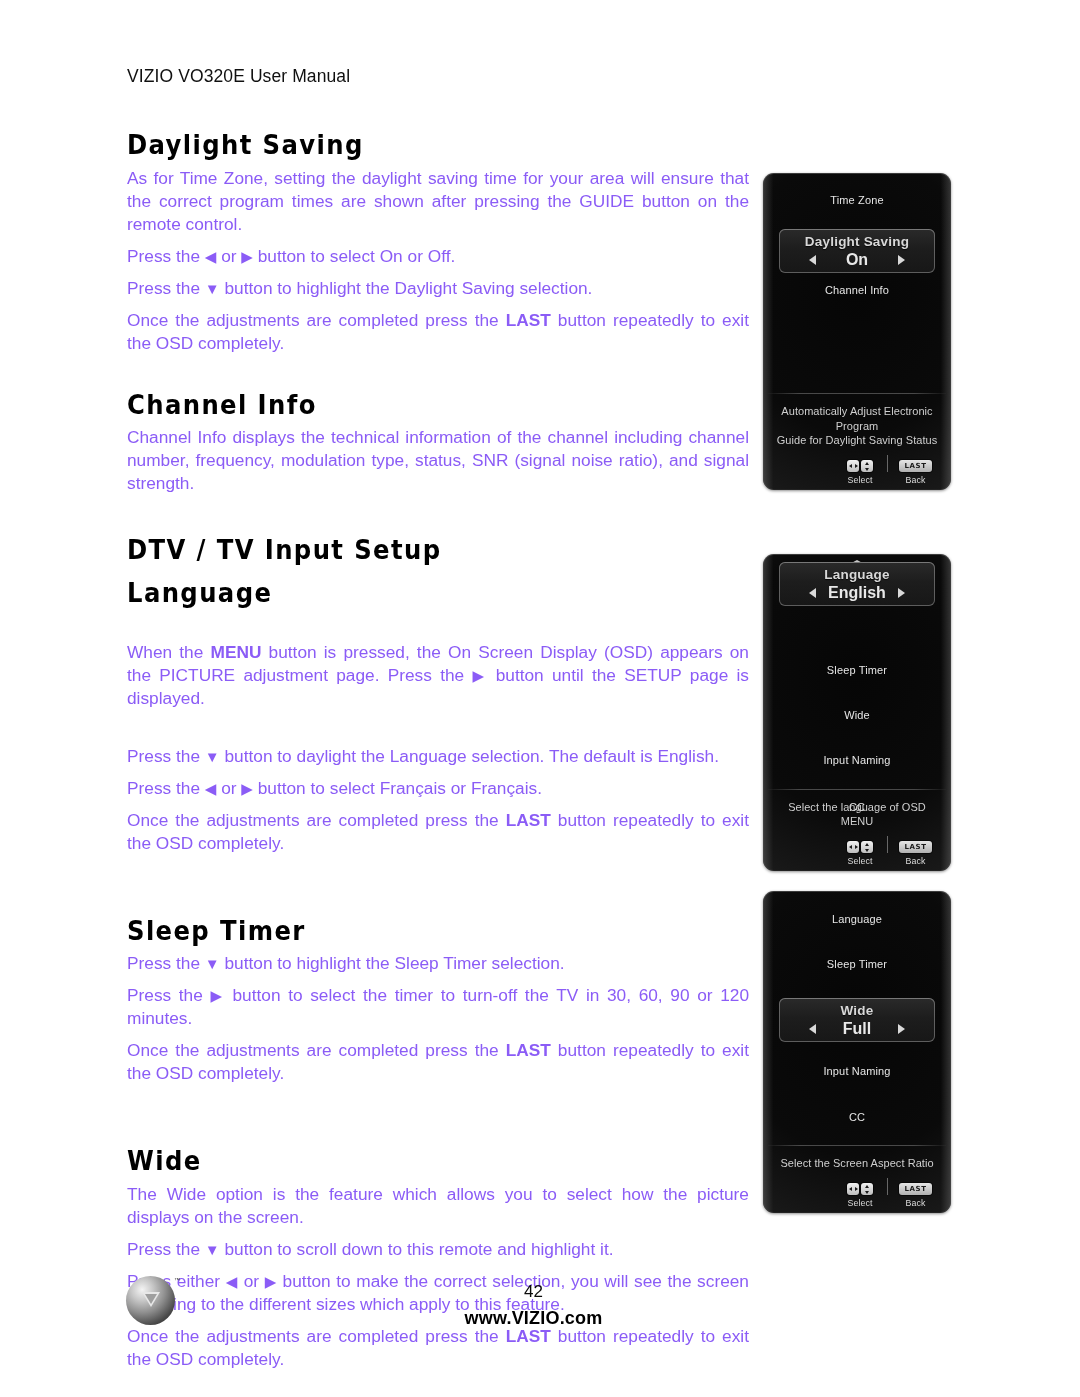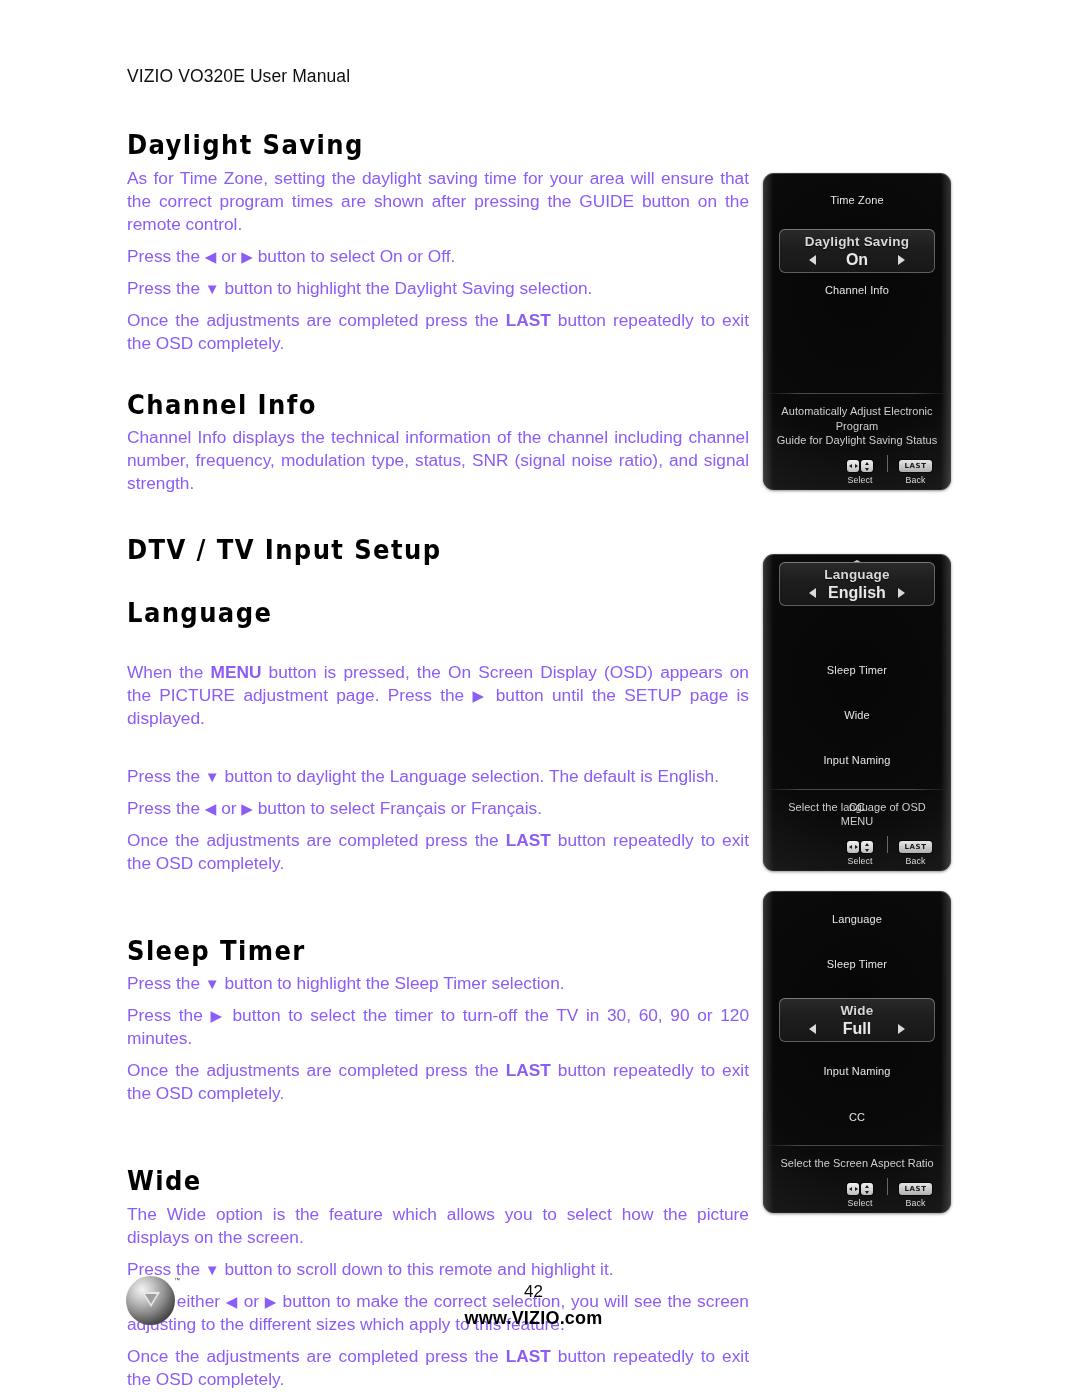--- a/index.html
+++ b/index.html
@@ -45,21 +45,21 @@
   h1.sec-title {
     font-family: "DejaVu Sans", sans-serif;
     font-size: 27px;
     font-weight: bold;
     letter-spacing: 1.4px;
     margin: 0 0 7px 0;
     line-height: 1.1;
     color: #000;
     font-stretch: semi-condensed;
   }
-  h1.sec-title.tight { margin-bottom: 20px; }
+  h1.sec-title.tight { margin-bottom: 0; }
 
   .gap-s  { height: 13px; }
   .gap-m  { height: 26px; }
   .gap-l  { height: 40px; }
   .gap-xl { height: 52px; }
 
   p.body {
     margin: 0 0 9px 0;
     font-size: 17.3px;
     line-height: 1.33;

